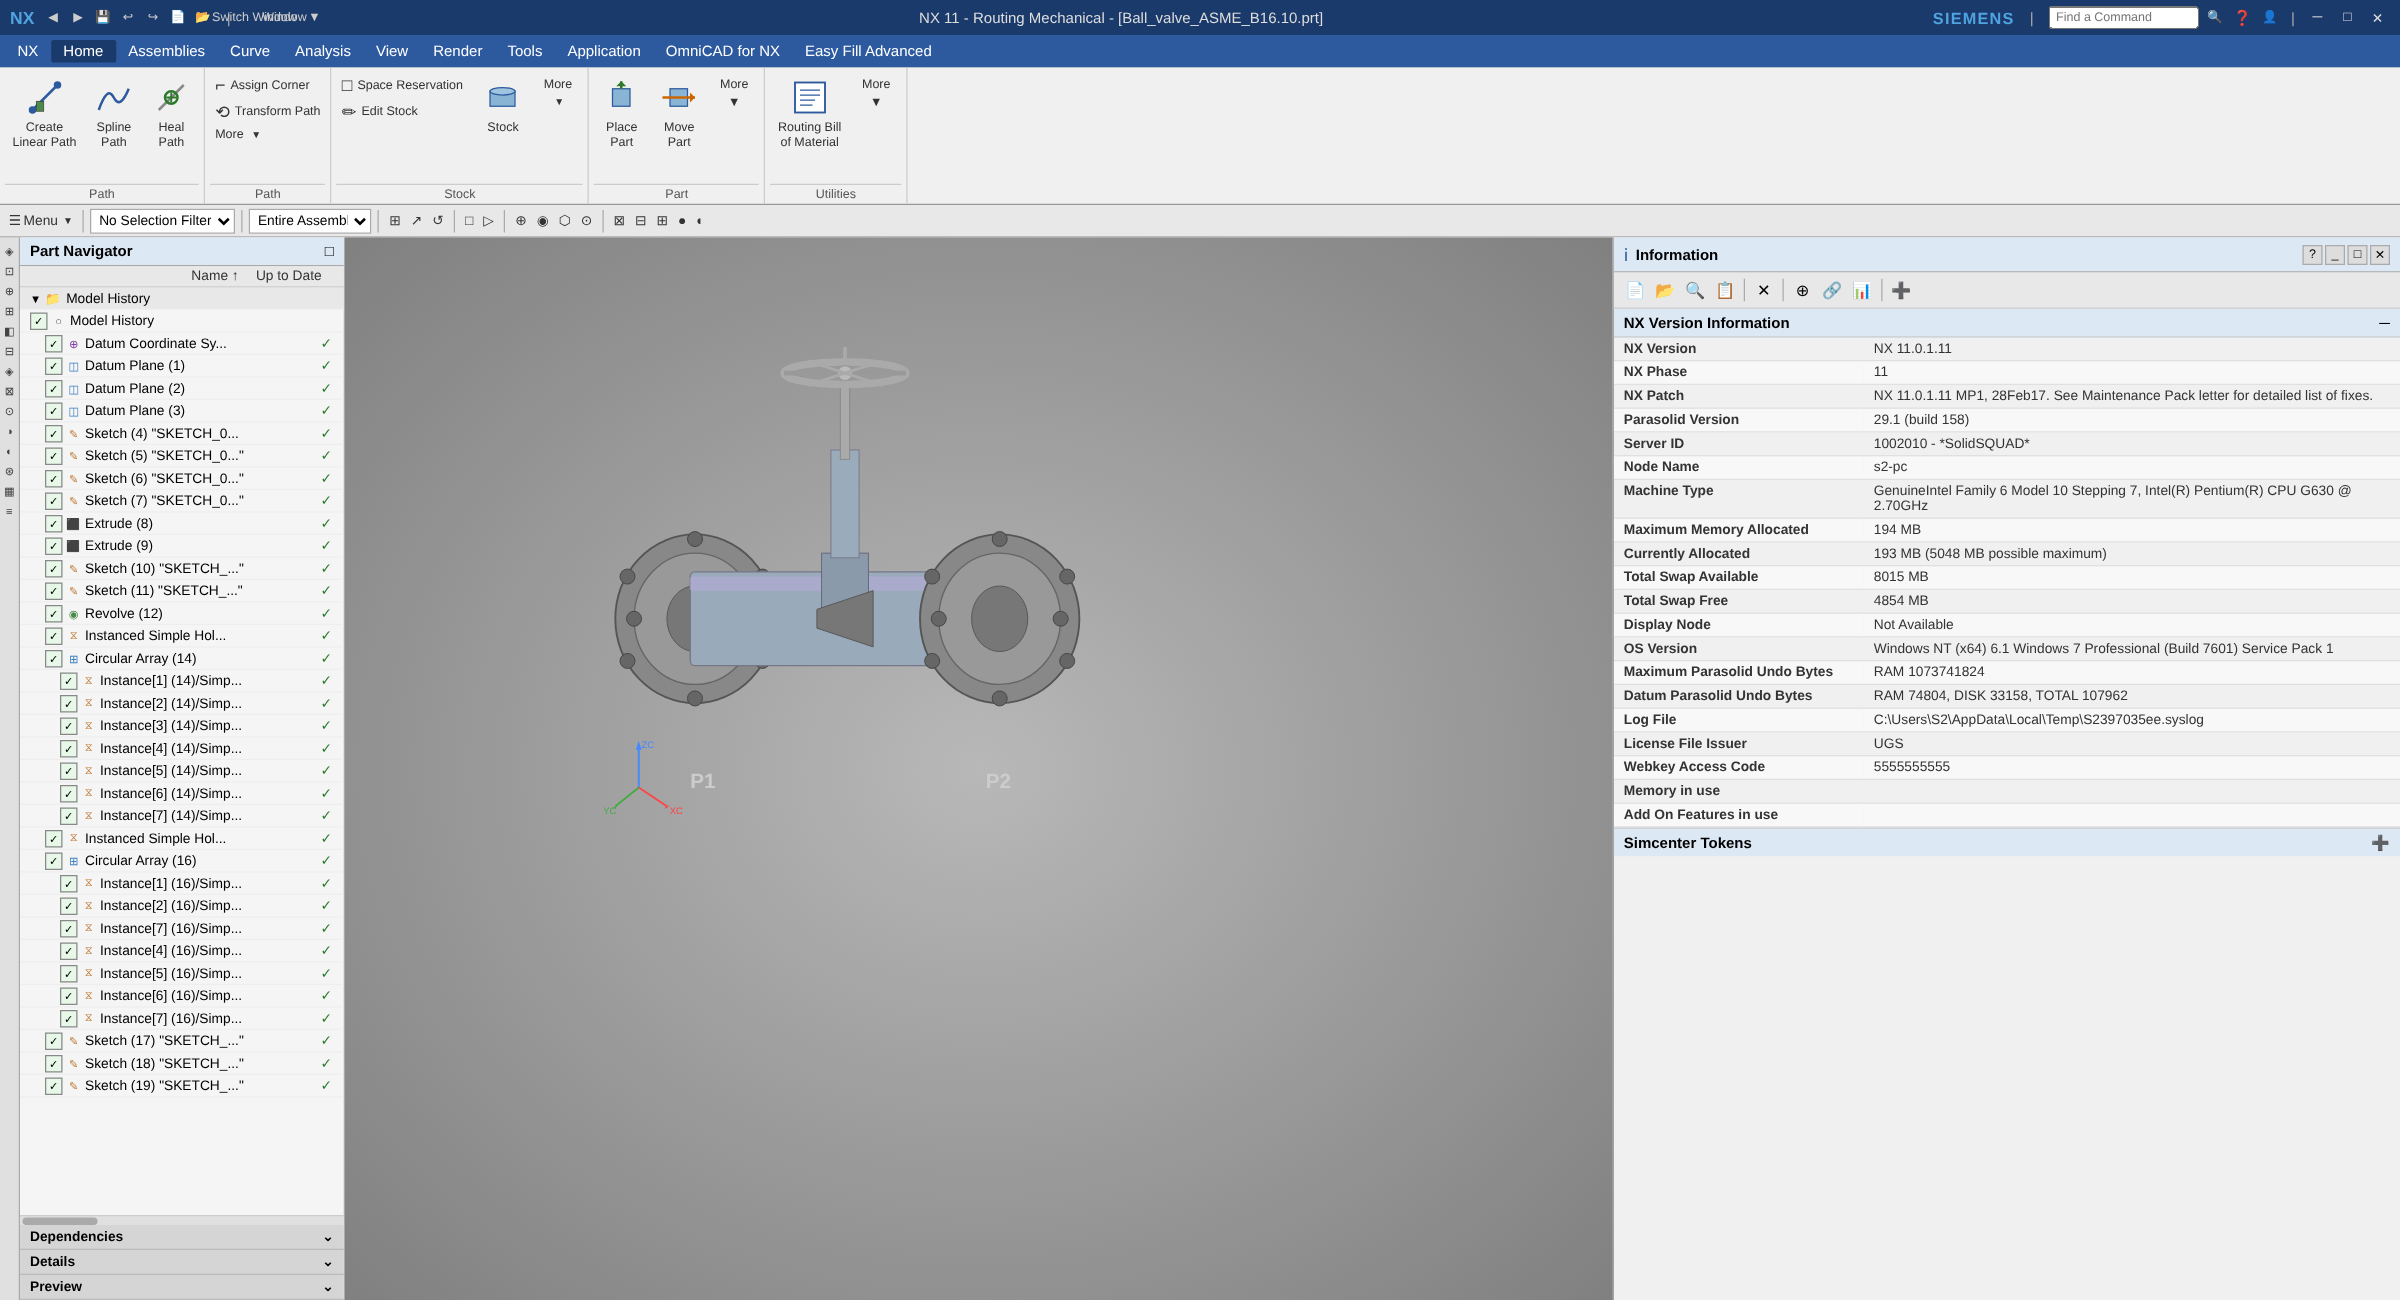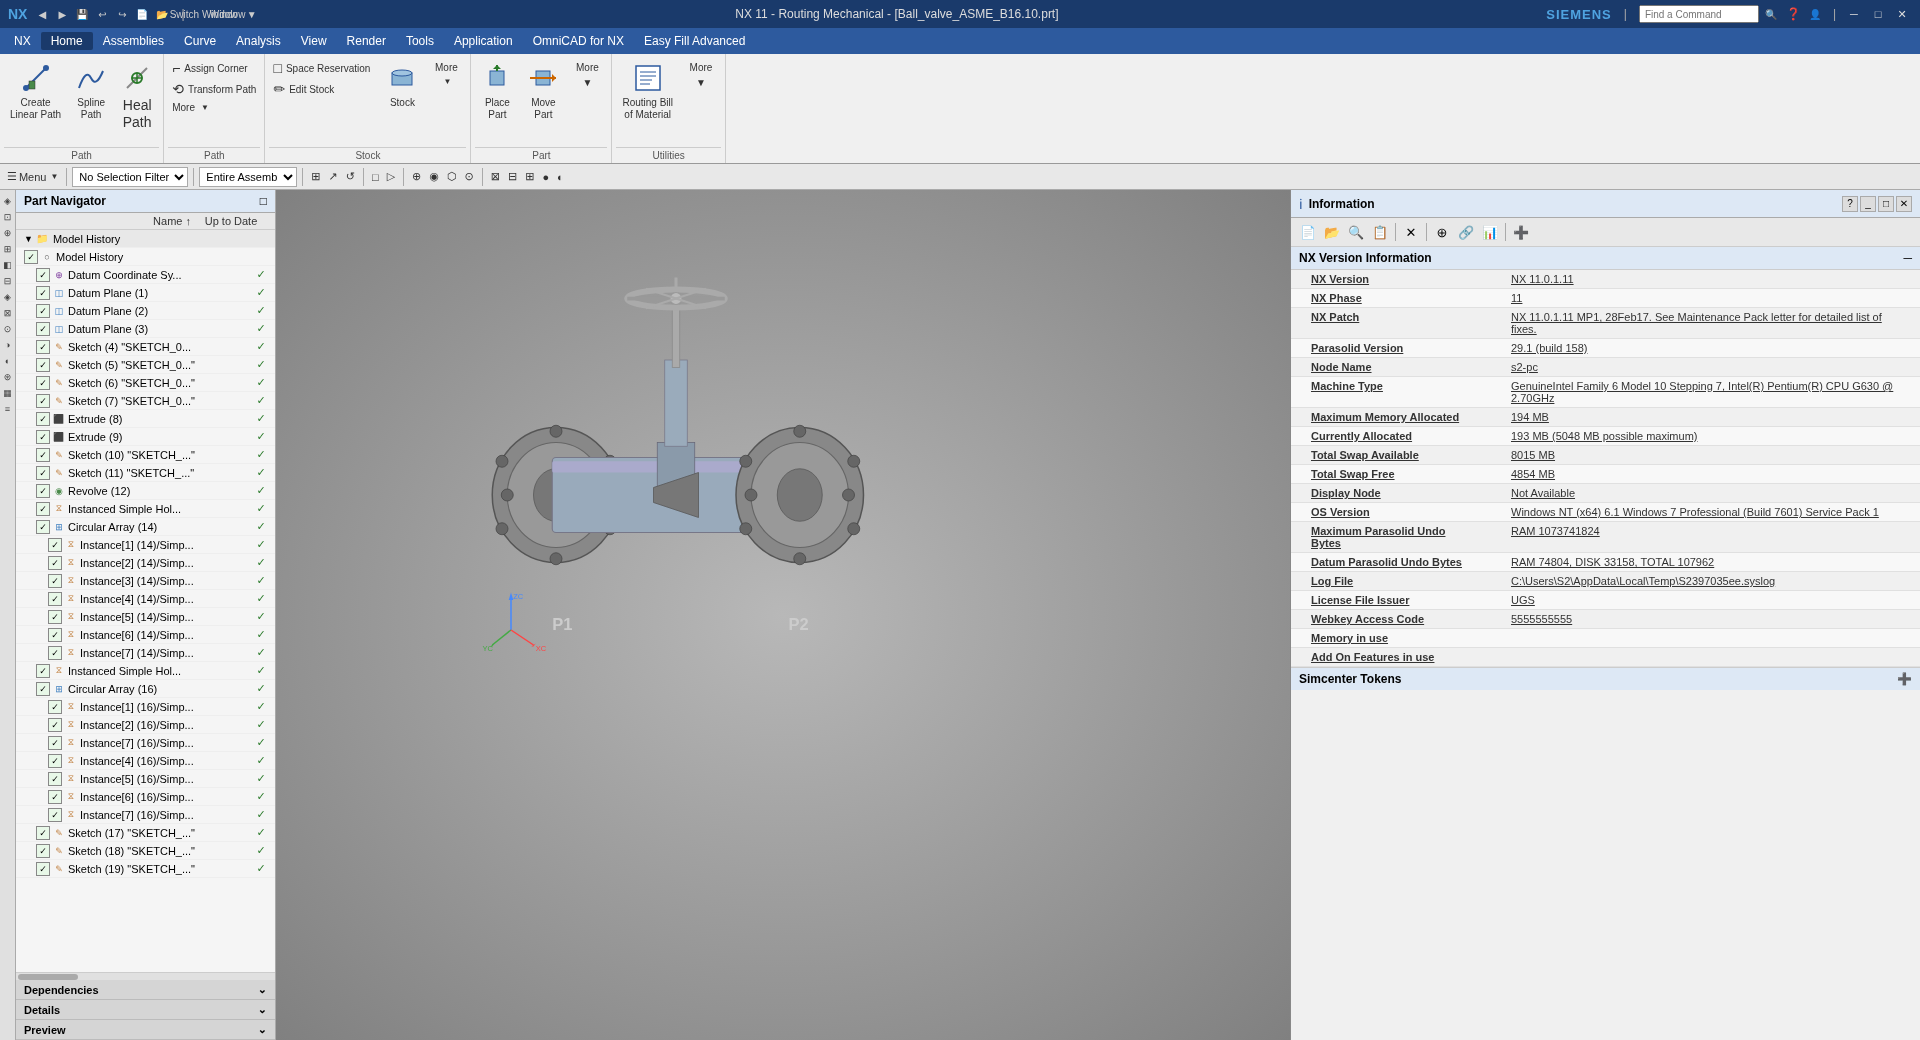--- a/index.html
+++ b/index.html
@@ -141,21 +141,21 @@
 
     #info-content { flex: 1; overflow-y: auto; padding: 0; }
     .info-section-header {
       background: #dde8f5; padding: 4px 8px; font-weight: bold; font-size: 12px;
       display: flex; align-items: center; justify-content: space-between;
       cursor: pointer; border-bottom: 1px solid #ccc;
     }
     .info-table { width: 100%; border-collapse: collapse; }
     .info-table tr { border-bottom: 1px solid #e0e0e0; }
     .info-table tr:nth-child(even) { background: #f8f8f8; }
-    .info-table td { padding: 3px 20px; font-size: 11px; vertical-align: top; text-decoration: underline; }
+    .info-table td { padding: 3px 8px; font-size: 11px; vertical-align: top; }
     .info-table td:first-child { font-weight: bold; color: #333; width: 200px; }
     .info-table td:last-child { color: #333; }
     .simcenter-row {
       background: #dde8f5; padding: 4px 8px; font-weight: bold; font-size: 12px;
       display: flex; align-items: center; justify-content: space-between;
       cursor: pointer; border-top: 1px solid #ccc;
     }
 
     
     ::-webkit-scrollbar { width: 8px; height: 8px; }
@@ -238,21 +238,21 @@
       </div>
       <div class="ribbon-btn ribbon-btn-large">
         <div class="icon">
           <svg width="30" height="30" viewBox="0 0 30 30">
             <line x1="5" y1="25" x2="25" y2="5" stroke="#888" stroke-width="2"></line>
             <circle cx="15" cy="15" r="5" fill="none" stroke="#2a7a2a" stroke-width="2"></circle>
             <line x1="15" y1="11" x2="15" y2="19" stroke="#2a7a2a" stroke-width="1.5"></line>
             <line x1="11" y1="15" x2="19" y2="15" stroke="#2a7a2a" stroke-width="1.5"></line>
           </svg>
         </div>
-        <span style="font-size:14px;text-align:right;line-height:1.2;">Heal<br>Path</span>
+        <span style="font-size:10px;text-align:right;line-height:1.2;">Heal<br>Path</span>
       </div>
     </div>
     <div class="ribbon-group-label">Path</div>
   </div>
 
   <div class="ribbon-group" style="min-width:100px;">
     <div class="ribbon-group-content">
       <div class="ribbon-small-group">
         <div class="ribbon-btn-small">
           <span class="icon">⌐</span>
@@ -810,20 +810,24 @@
   </tr>
             <tr>
     <td>NX Patch</td>
     <td>NX 11.0.1.11 MP1, 28Feb17. See Maintenance Pack letter for detailed list of fixes.</td>
   </tr>
             <tr>
     <td>Parasolid Version</td>
     <td>29.1 (build 158)</td>
   </tr>
             <tr>
+    <td>Server ID</td>
+    <td>1002010 - *SolidSQUAD*</td>
+  </tr>
+            <tr>
     <td>Node Name</td>
     <td>s2-pc</td>
   </tr>
             <tr>
     <td>Machine Type</td>
     <td>GenuineIntel Family 6 Model 10 Stepping 7, Intel(R) Pentium(R) CPU G630 @ 2.70GHz</td>
   </tr>
             <tr>
     <td>Maximum Memory Allocated</td>
     <td>194 MB</td>

